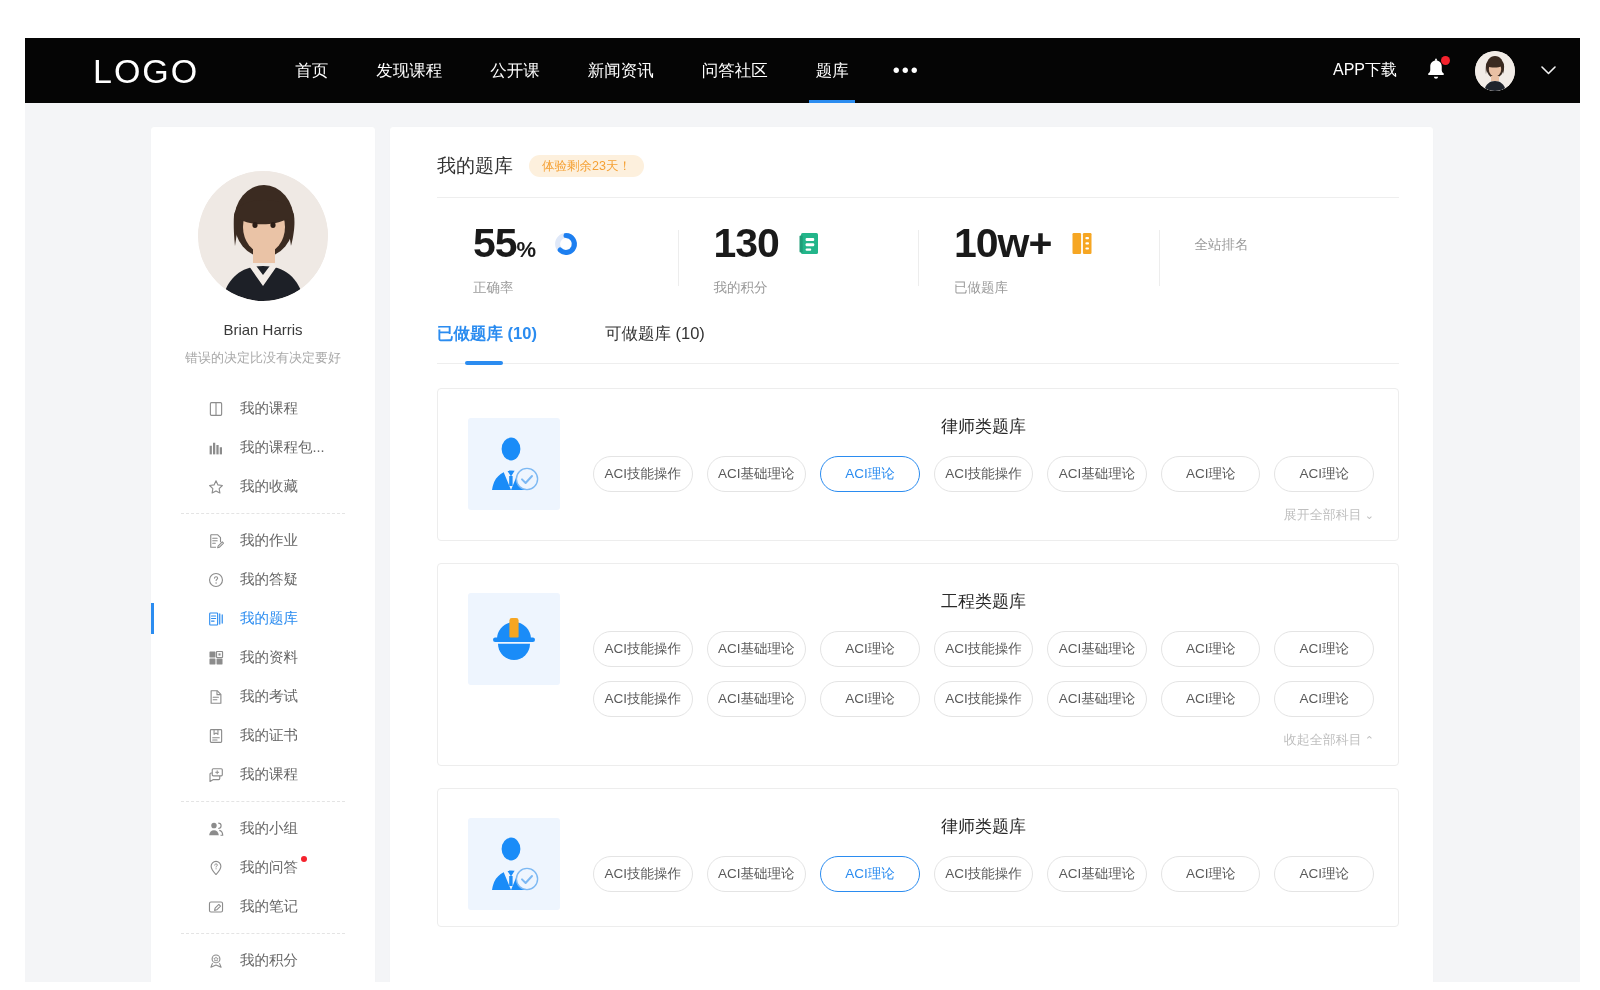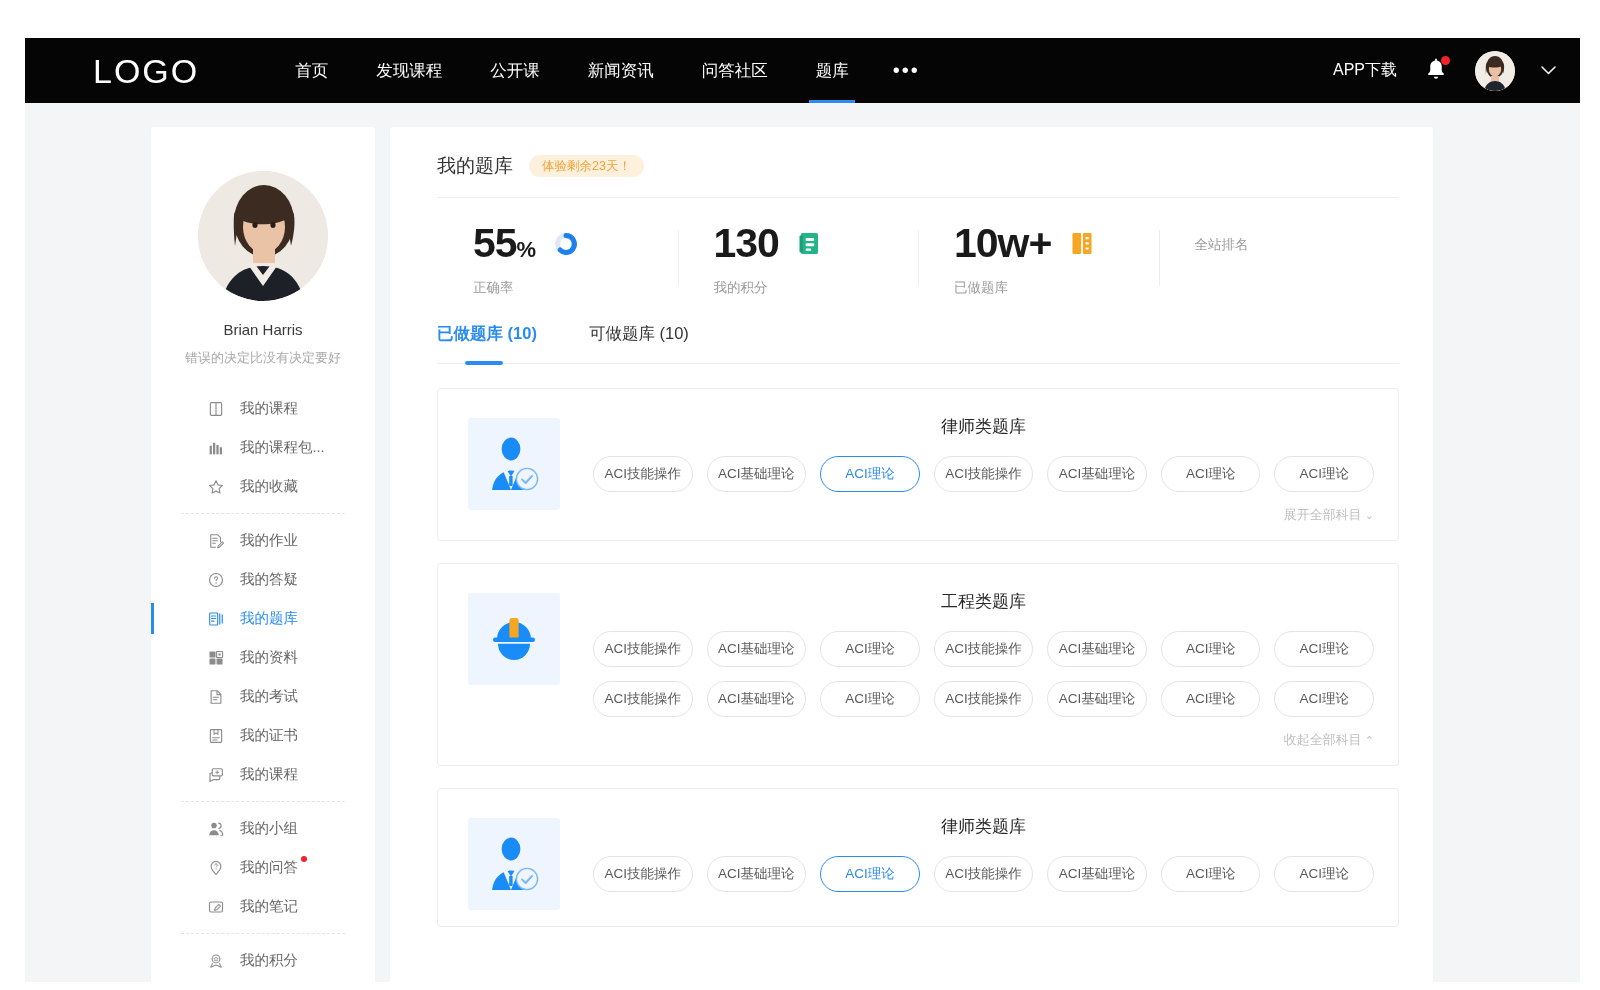--- a/index.html
+++ b/index.html
@@ -213,21 +213,21 @@
   .stat-ico { width: 26px; height: 26px; display:flex; align-items:center; justify-content:center;}
   .stat-label {
     font-size: 13.5px;
     color: #9a9a9a;
     margin-top: 14px;
   }
 
   
   .tabs {
     display: flex;
-    gap: 52px;
+    gap: 68px;
     border-bottom: 1px solid #eeeeee;
     padding-bottom: 0;
   }
   .tab {
     position: relative;
     font-size: 16.5px;
     color: #333;
     padding-bottom: 18px;
     cursor: pointer;
     white-space: nowrap;

